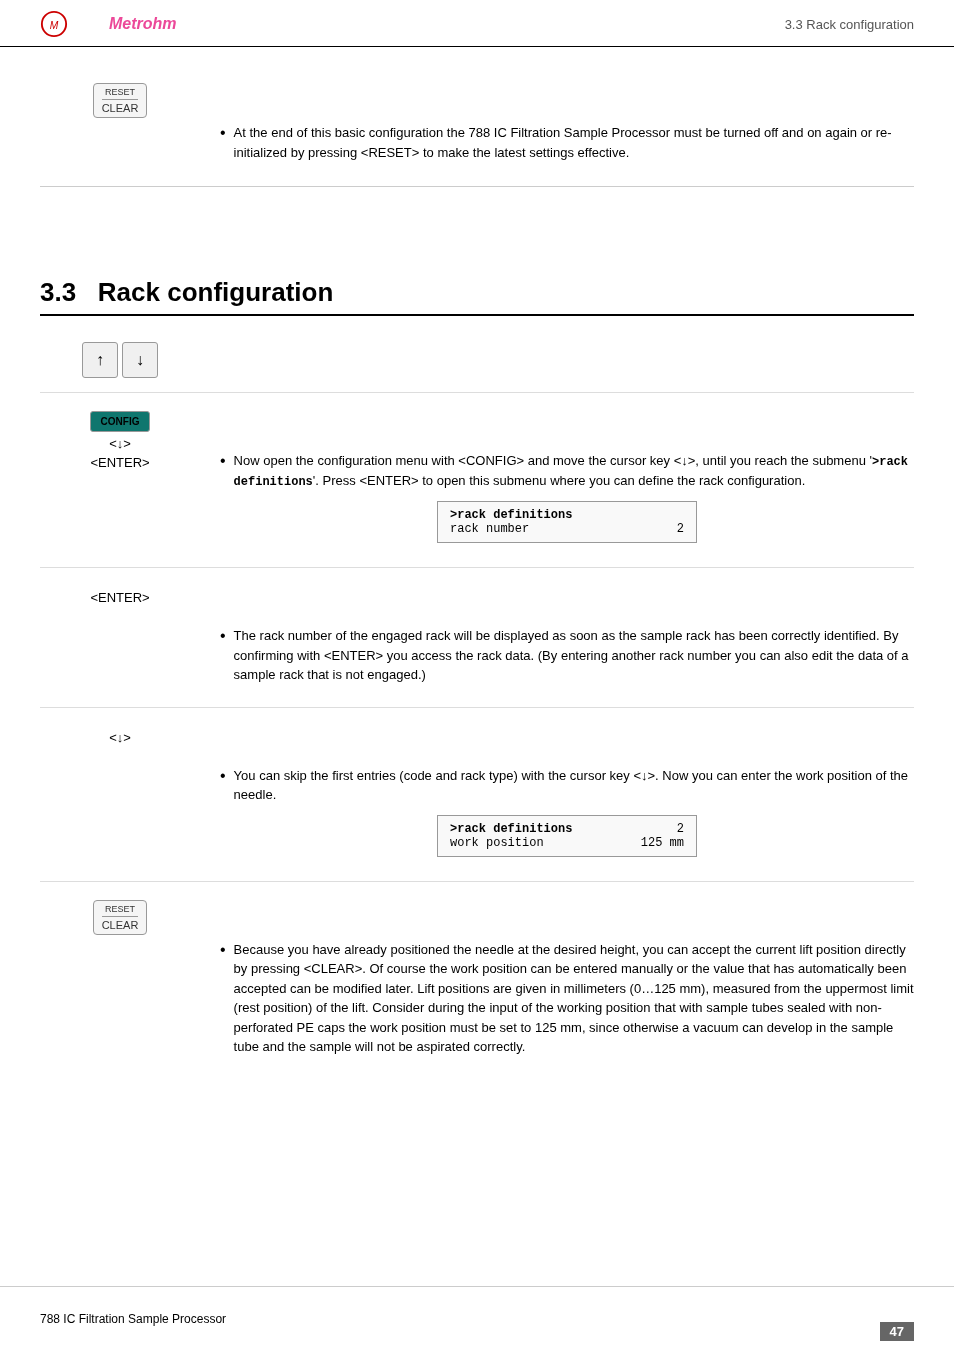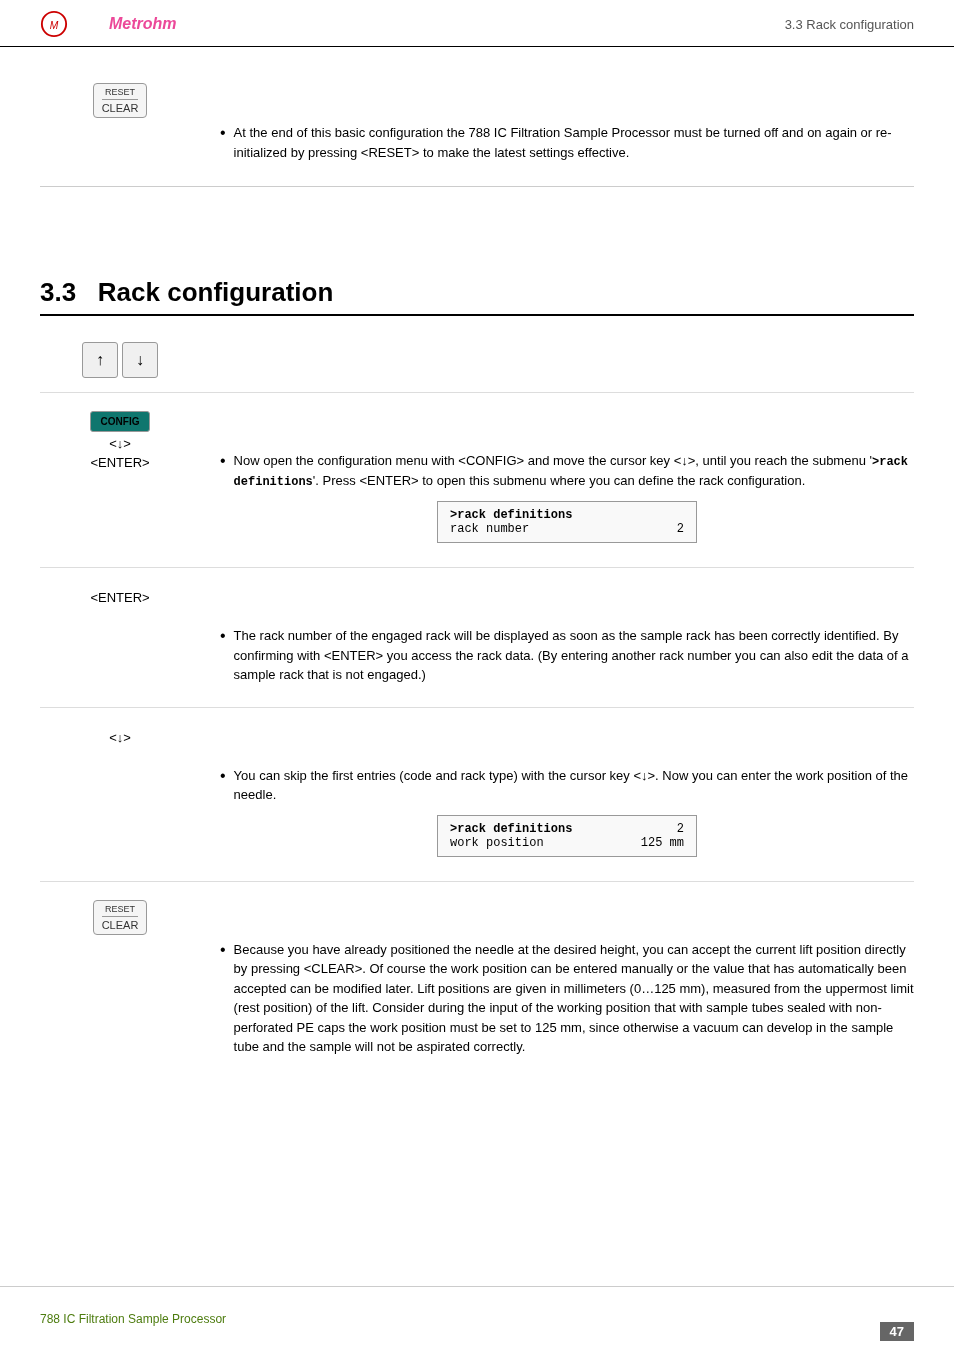--- a/index.html
+++ b/index.html
@@ -207,21 +207,21 @@
       padding: 10px 40px;
       border-top: 1px solid #ccc;
       position: absolute;
       bottom: 0;
       left: 0;
       right: 0;
     }
 
     .footer-text {
       font-size: 12px;
-      color: #4d7c0f;
+      color: #000000;
     }
 
     .footer-page {
       font-size: 13px;
       font-weight: bold;
       background: #666;
       color: #fff;
       padding: 2px 10px;
       margin-top: 25px;
     }

